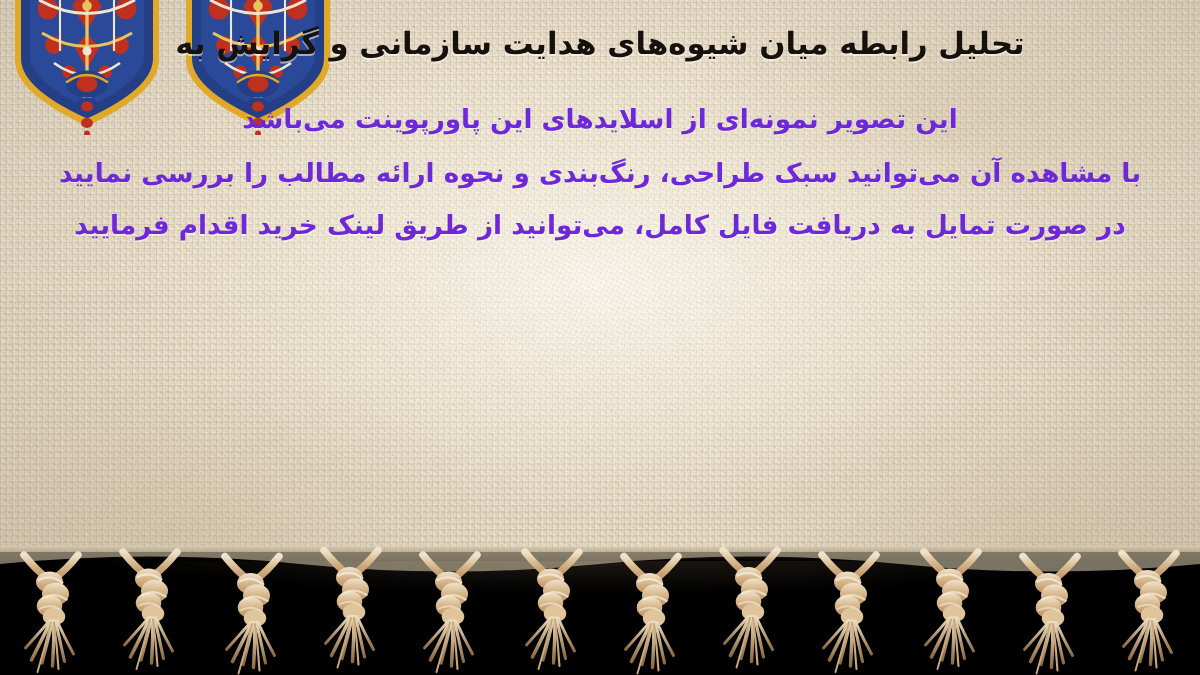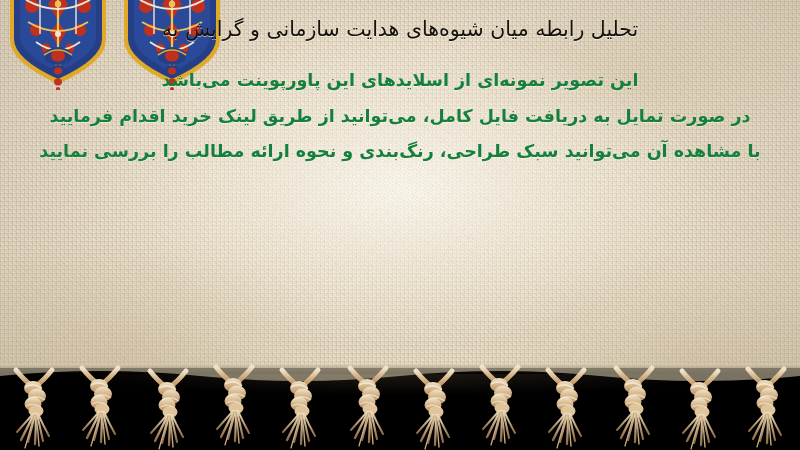--- a/index.html
+++ b/index.html
@@ -53,28 +53,28 @@
   .content{
     position:absolute; left:0; right:0; top:0;
     padding:8px 24px 0 24px;
     text-align:center;
     direction:rtl;
   }
   .title{
     margin-top:6px;
     color:#16110c;
     font-size:20.5px;
-    font-weight:normal;
+    font-weight:bold;
     line-height:1.52;
     letter-spacing:0px;
     text-shadow:0 1px 0 rgba(255,252,242,.55);
   }
   .body-text{ margin-top:22px; }
   .body-line{
-    color:#15803d;
+    color:#6d28d9;
     font-size:17.5px;
     font-weight:bold;
     line-height:1.52;
     margin-bottom:9px;
     text-shadow:0 1px 0 rgba(255,252,242,.5);
   }
   .body-line:last-child{ margin-bottom:0; }
 
   
   .bottom-band{
@@ -190,22 +190,22 @@
   </div>
 
   <div class="content">
 
     <div class="title">
       <div>تحلیل رابطه میان شیوه‌های هدایت سازمانی و گرایش به</div>
     </div>
 
     <div class="body-text">
       <div class="body-line">این تصویر نمونه‌ای از اسلایدهای این پاورپوینت می‌باشد</div>
+      <div class="body-line">با مشاهده آن می‌توانید سبک طراحی، رنگ‌بندی و نحوه ارائه مطالب را بررسی نمایید</div>
       <div class="body-line">در صورت تمایل به دریافت فایل کامل، می‌توانید از طریق لینک خرید اقدام فرمایید</div>
-      <div class="body-line">با مشاهده آن می‌توانید سبک طراحی، رنگ‌بندی و نحوه ارائه مطالب را بررسی نمایید</div>
     </div>
 
   </div>
 
   <div class="bottom-band">
     <div class="band-edge"></div>
   </div>
 
   <div class="fringe">
     <svg viewBox="0 0 800 86" preserveAspectRatio="none" xmlns="http://www.w3.org/2000/svg">

